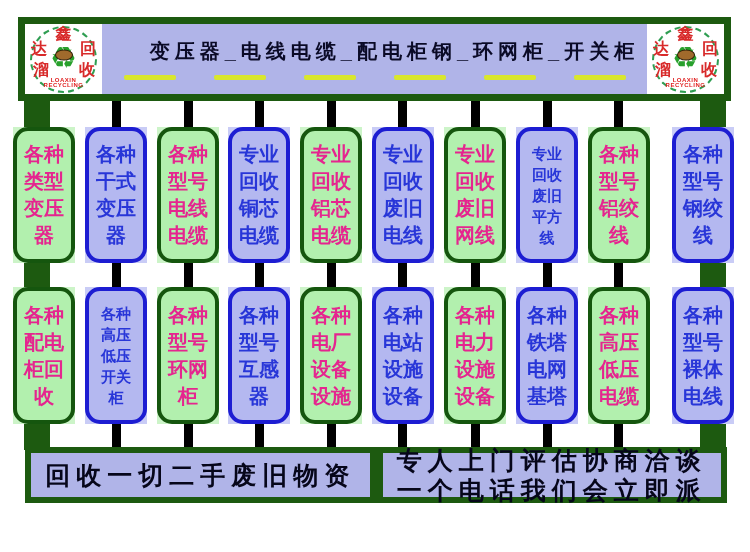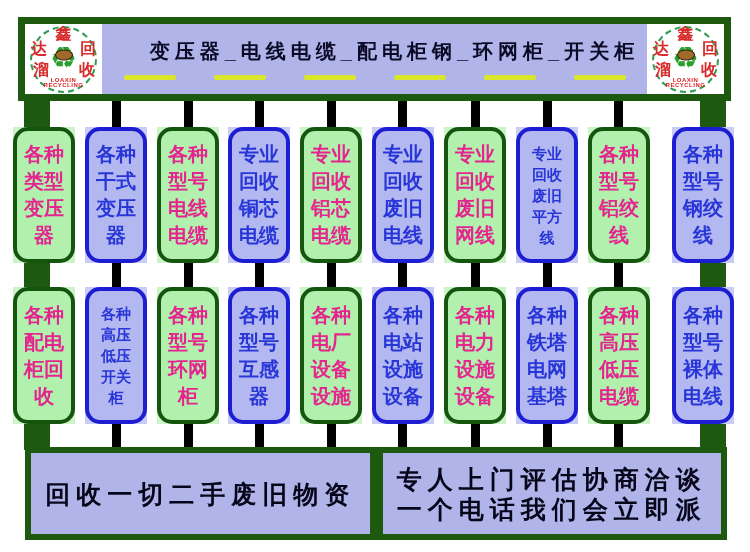--- a/index.html
+++ b/index.html
@@ -43,21 +43,21 @@
   .pcard{width:100%;height:100%;border-radius:15px;border:4px solid;box-sizing:border-box;
          display:flex;flex-direction:column;justify-content:center;align-items:center;}
   .pill.g{background:#ccf4c8;}
   .pill.g .pcard{background:#b2f0ae;border-color:#15560e;color:#e5258f;}
   .pill.b{background:#c9ccf6;}
   .pill.b .pcard{background:#b4b8f0;border-color:#1d1dd2;color:#2836d8;}
   .pl{font-size:20px;line-height:1.35;text-align:center;white-space:nowrap;}
   .pill.small .pl{font-size:15px;line-height:1.4;}
 
   
-  .footer{position:absolute;left:25px;top:447px;width:702px;height:93px;background:#1d5a10;
+  .footer{position:absolute;left:25px;top:447px;width:702px;height:56px;background:#1d5a10;
           box-sizing:border-box;display:flex;gap:13px;padding:6px;z-index:2;}
   .fpanel{flex:1;background:#b0b4e8;display:flex;flex-direction:column;justify-content:center;
           align-items:center;color:#06061a;}
   .f-line{font-size:25px;letter-spacing:6px;line-height:1.2;white-space:nowrap;}
 </style>
 </head>
 <body>
 
 <div class="board">
 

